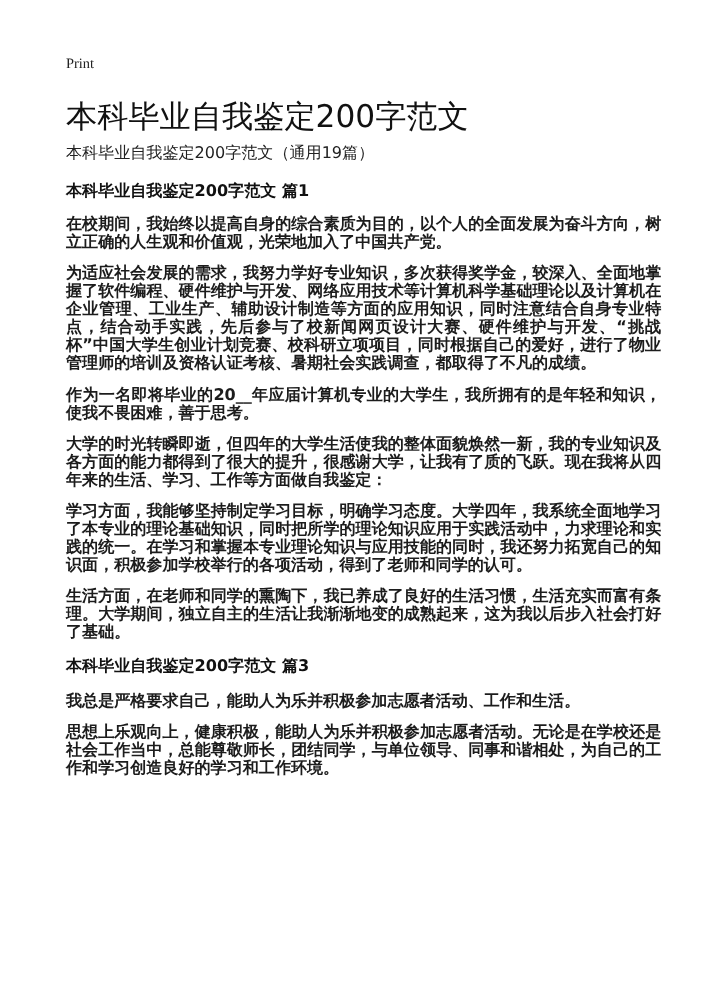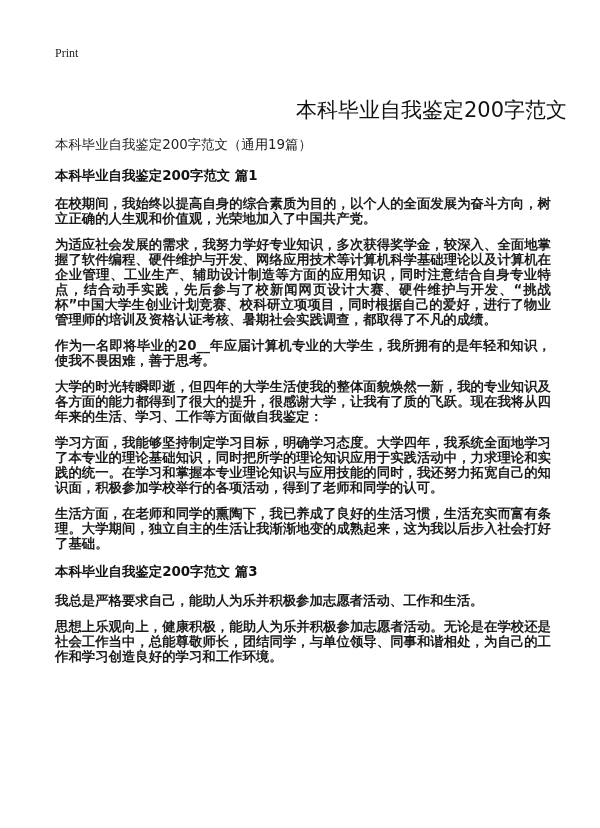--- a/index.html
+++ b/index.html
@@ -28,30 +28,30 @@
       font-family: "Liberation Serif", serif;
       font-size: 12px;
       color: #222;
       cursor: pointer;
     }
     .doc-title {
       position: absolute;
       top: 80px;
       left: 0;
       width: 496px;
-      text-align: right;
-      font-size: 21px;
+      text-align: left;
+      font-size: 26px;
       font-weight: normal;
-      margin: 16px;
+      margin: 0;
       letter-spacing: 0px;
       color: #111;
     }
     .content {
       position: absolute;
-      top: 135px;
+      top: 119px;
       left: 0;
       width: 496px;
     }
     .subtitle {
       font-size: 13.4px;
       line-height: 19.5px;
       margin: 0 0 11px 0;
       color: #222;
     }
     .section-heading {

